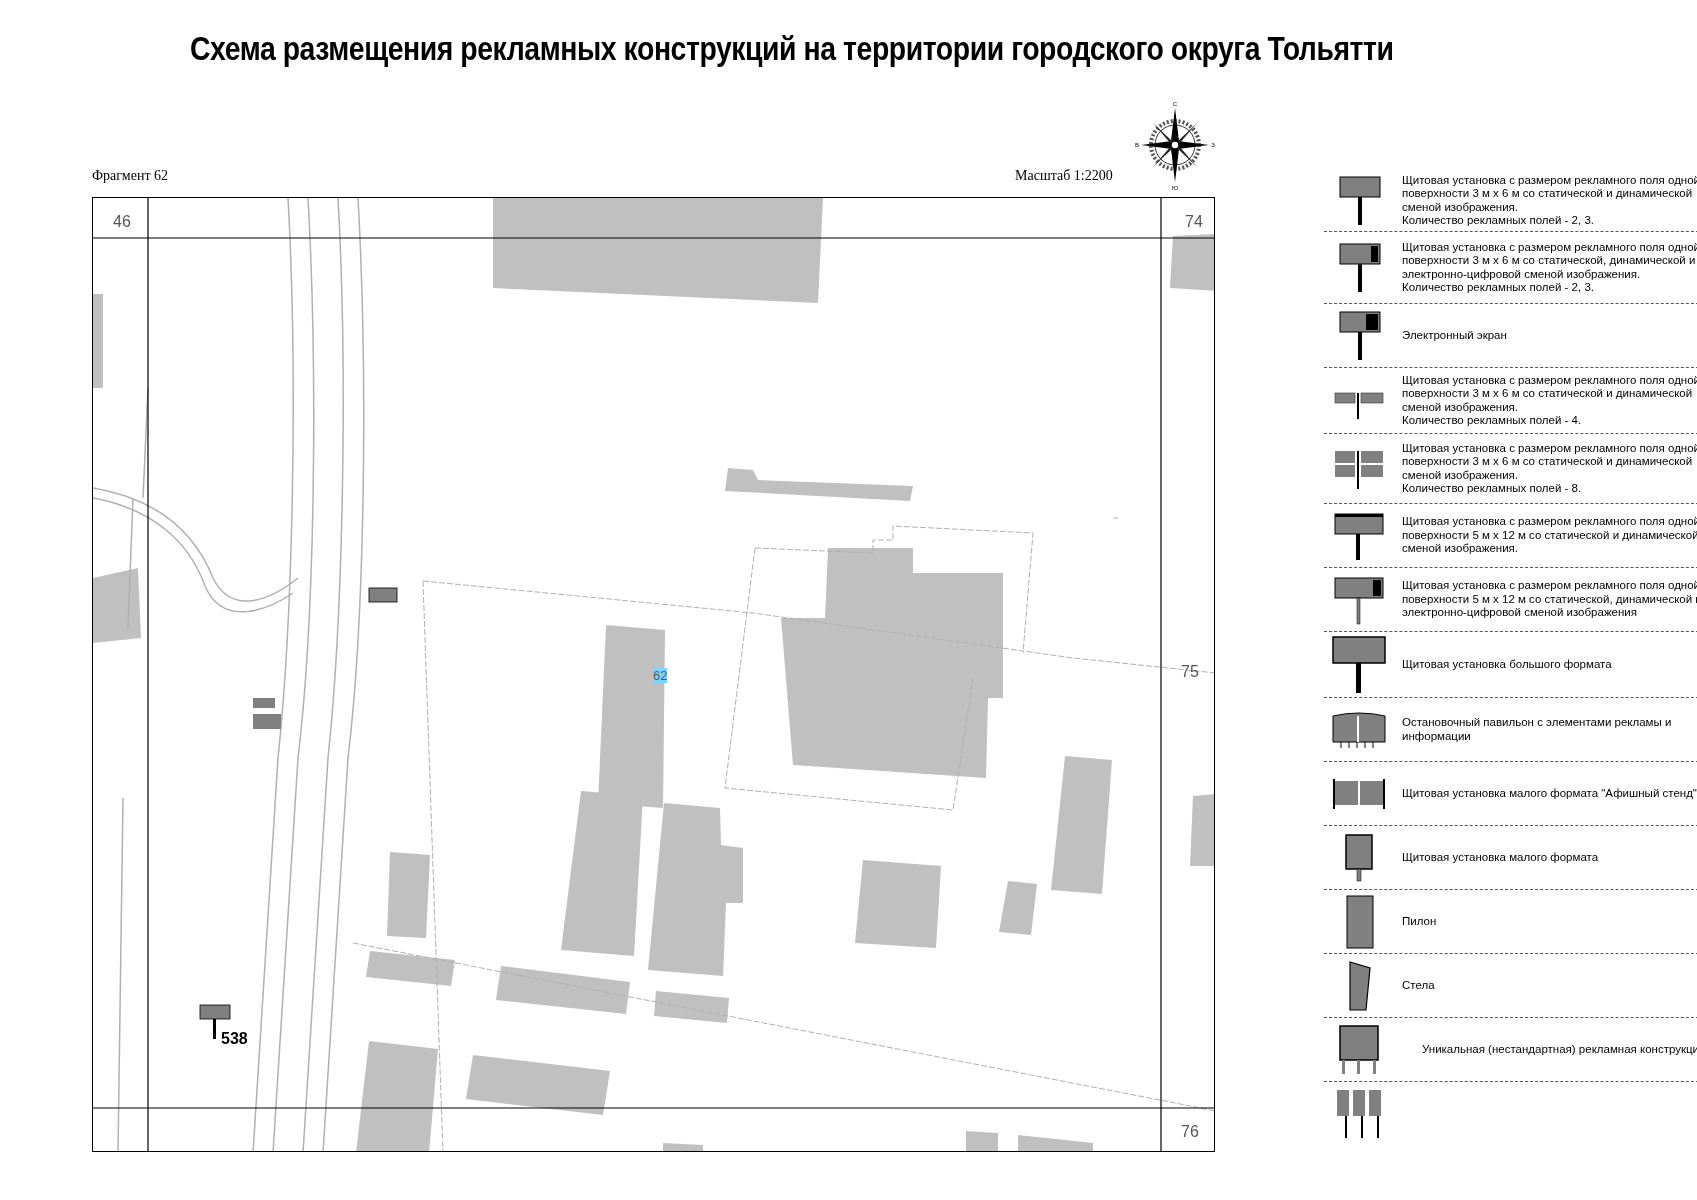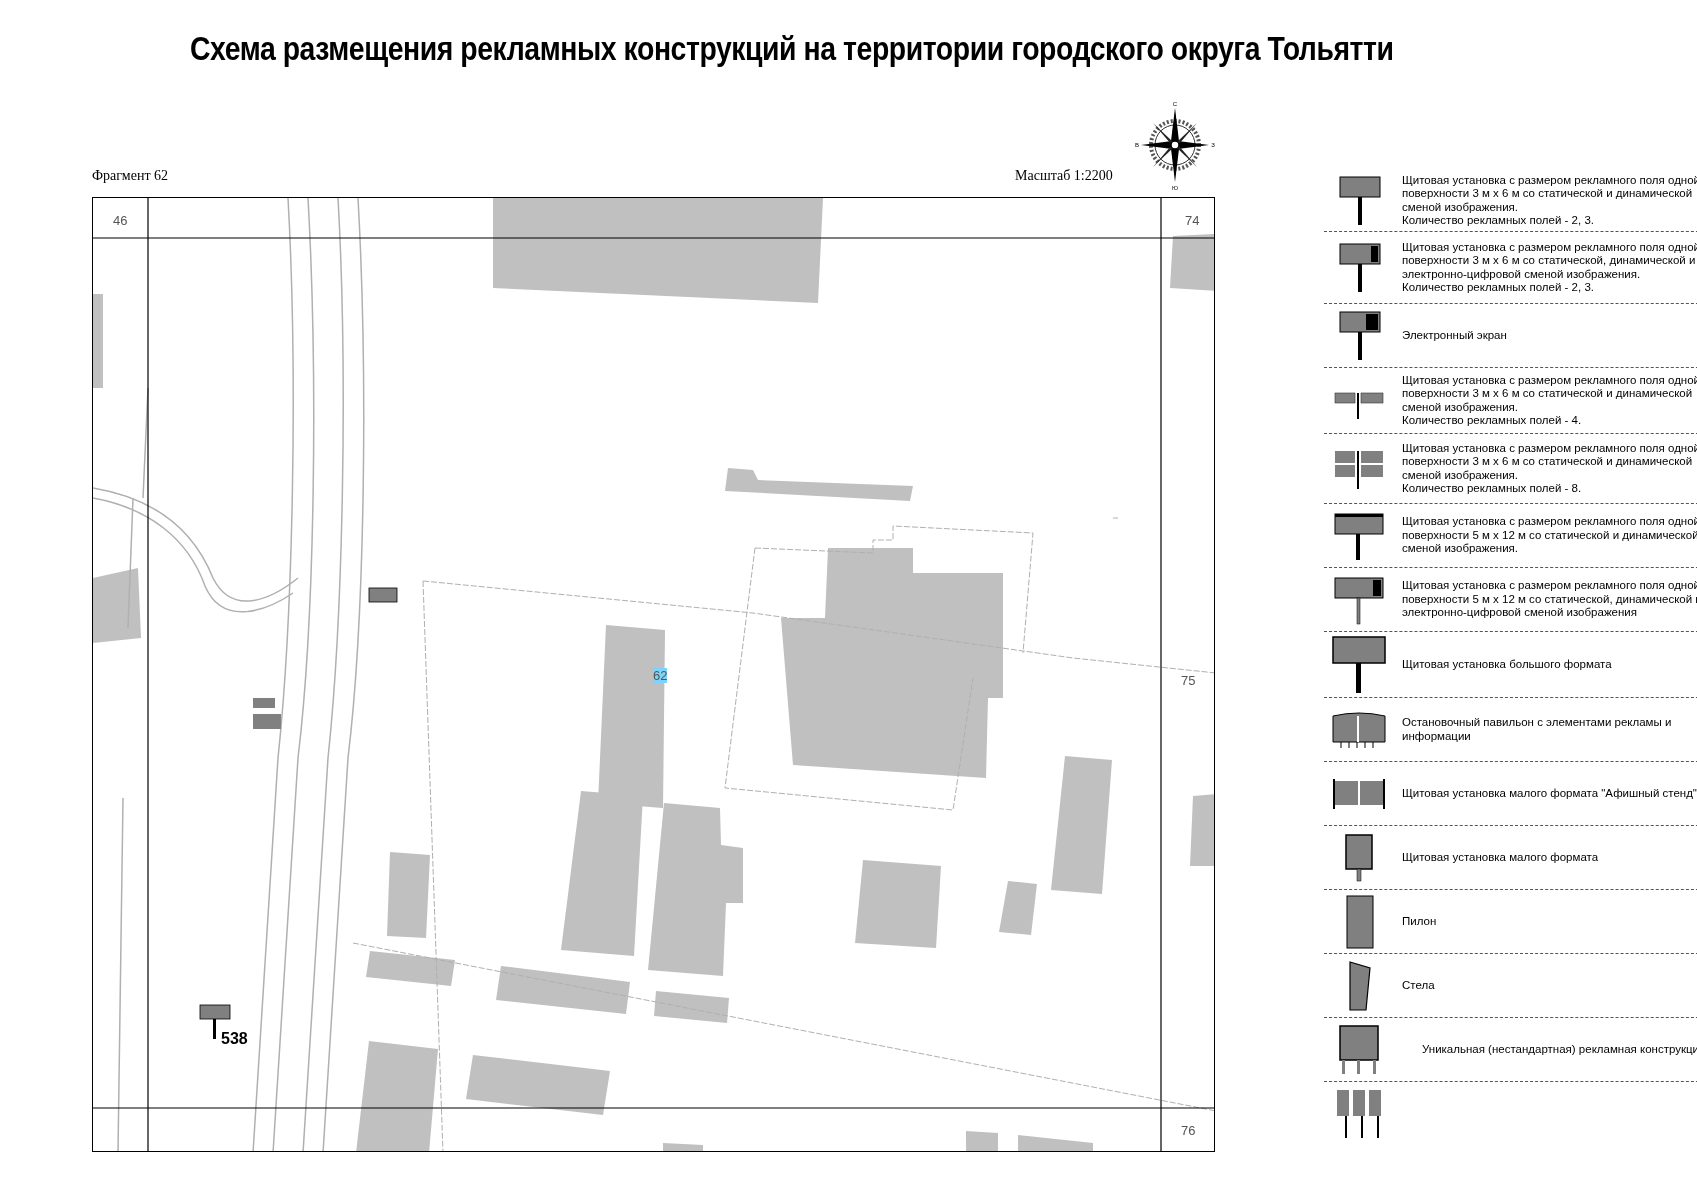--- a/index.html
+++ b/index.html
@@ -1,21 +1,21 @@
 <!DOCTYPE html>
 <html><head>
 <meta charset="utf-8">
 <style>
   html,body{margin:0;padding:0;background:#fff;}
   body{width:1697px;height:1200px;position:relative;overflow:hidden;font-family:"Liberation Sans",sans-serif;color:#000;}
   .title{position:absolute;left:190px;top:30px;width:1400px;font-family:"Liberation Sans",sans-serif;font-weight:bold;font-size:33px;letter-spacing:-0.5px;transform:scaleX(0.86);transform-origin:left top;white-space:nowrap;}
   .meta{position:absolute;font-family:"Liberation Serif",serif;font-size:14px;}
   .frame{position:absolute;left:92px;top:197px;width:1123px;height:955px;border:1.5px solid #000;box-sizing:border-box;overflow:hidden;background:#fff;}
   .frame svg{position:absolute;left:0;top:0;}
-  .gridnum{position:absolute;font-size:13px;color:#555;}
+  .gridnum{position:absolute;font-size:16px;color:#555;}
   .compass{position:absolute;left:1135px;top:100px;width:80px;height:90px;}
   .legend{position:absolute;left:1324px;top:170px;width:385px;}
   .leg-row{display:flex;align-items:center;border-bottom:1.5px dashed #555;box-sizing:border-box;}
   .leg-icon{width:70px;flex:0 0 70px;display:flex;justify-content:center;align-items:center;}
   .leg-text{font-size:11.5px;line-height:13.5px;padding-left:8px;}
   .leg-text.serif{font-family:"Liberation Serif",serif;font-size:14px;line-height:19px;}
   .marker-label{position:absolute;font-weight:bold;font-size:16px;}
 </style>
 </head>
 <body>
@@ -103,21 +103,21 @@
     <g>
       <rect x="276" y="390" width="28" height="14" fill="#808080" stroke="#000" stroke-width="0.8"></rect>
       <rect x="160" y="500" width="22" height="10" fill="#808080"></rect>
       <rect x="160" y="516" width="28" height="15" fill="#808080"></rect>
       <rect x="107" y="807" width="30" height="14" fill="#808080" stroke="#000" stroke-width="0.8"></rect>
       <rect x="120" y="821" width="3" height="20" fill="#000"></rect>
     </g>
   </svg>
   <div class="gridnum" style="left:20px;top:15px;">46</div>
   <div class="gridnum" style="left:1092px;top:15px;">74</div>
-  <div class="gridnum" style="left:1088px;top:475px;">75</div>
+  <div class="gridnum" style="left:1088px;top:465px;">75</div>
   <div class="gridnum" style="left:1088px;top:925px;">76</div>
   <div class="gridnum" style="left:560px;top:470px;background:#7dd3fc;font-size:13px;">62</div>
   <div class="marker-label" style="left:128px;top:832px;">538</div>
 </div>
 
 <div class="legend">
   <div class="leg-row" style="height:62px;">
     <div class="leg-icon">
       <svg width="46" height="52">
           <rect x="4" y="2" width="40" height="20" fill="#808080" stroke="#000" stroke-width="1"></rect>

